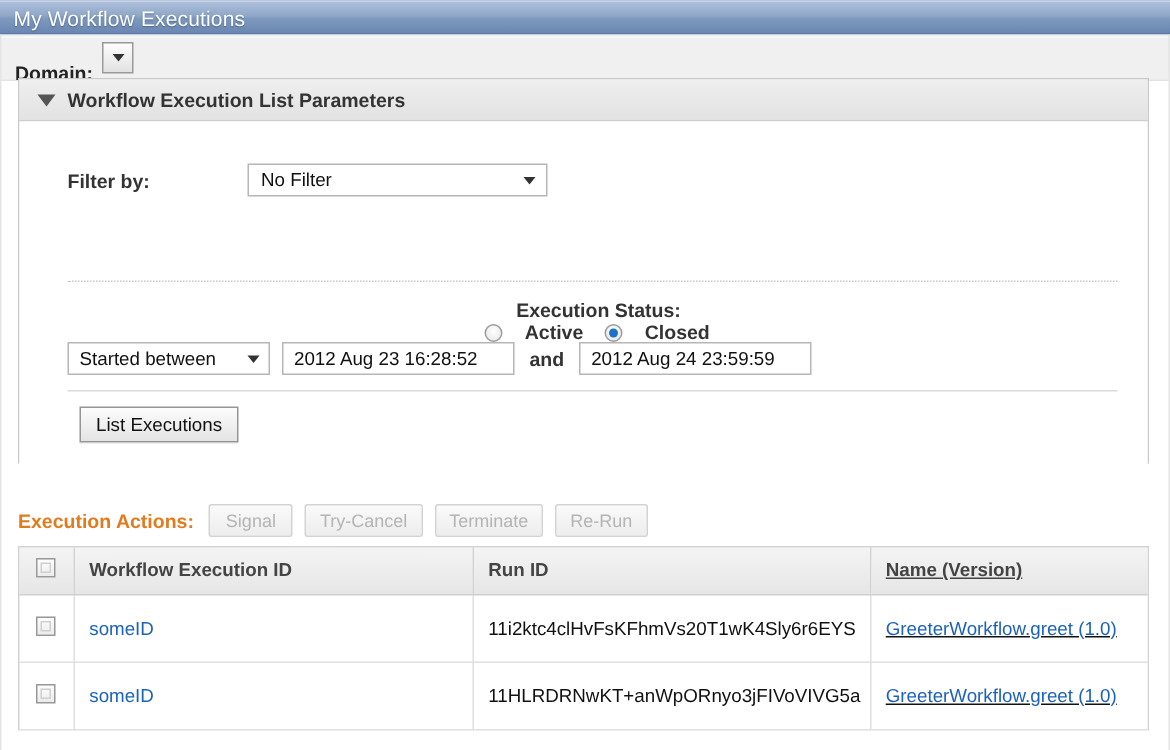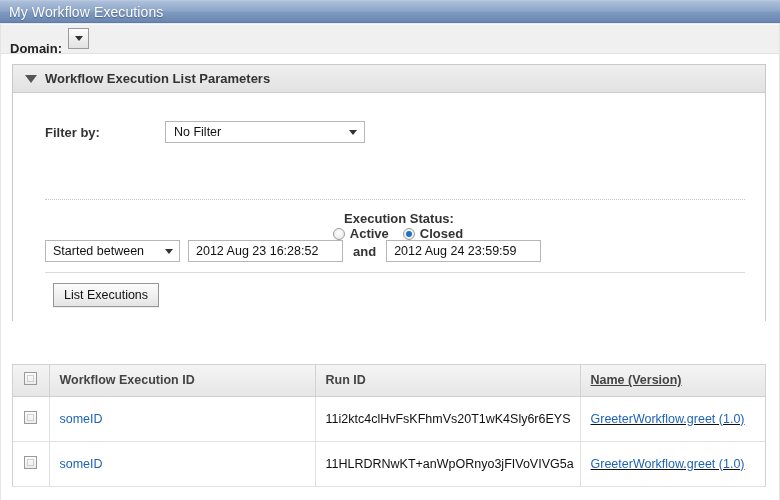--- a/index.html
+++ b/index.html
@@ -99,21 +99,21 @@
     width: 0; height: 0;
     border-left: 4px solid transparent;
     border-right: 4px solid transparent;
     border-top: 5px solid #333;
   }
 
   
   .panel {
     position: absolute;
     left: 12px;
-    top: 64px;
+    top: 52px;
     width: 754px;
     border: 1px solid #c9c9c9;
     border-bottom: none;
     background: #ffffff;
     box-sizing: border-box;
   }
   .panel-header {
     height: 28px;
     background: linear-gradient(to bottom,#efefef,#e2e2e2);
     border-bottom: 1px solid #cdcdcd;
@@ -181,21 +181,21 @@
     box-sizing: border-box;
     flex-direction: column;
   }
   .status-label {
     font-size: 13px;
     font-weight: bold;
     color: #333;
     margin-right: 12px;
   }
   .radio-group { display: flex; align-items: center; }
-  .radio-item { display: flex; align-items: center; margin-right: 14px; }
+  .radio-item { display: flex; align-items: center; margin-right: 14px; gap: 10px; }
   .radio {
     width: 12px; height: 12px;
     border-radius: 50%;
     border: 1px solid #9b9b9b;
     background: radial-gradient(circle at 50% 40%, #ffffff 0%, #e4e4e4 100%);
     margin-right: 5px;
     box-sizing: border-box;
     position: relative;
   }
   .radio.checked::after {
@@ -455,20 +455,27 @@
 
       <div class="thin-sep"></div>
 
       <div class="row-button">
         <button class="btn">List Executions</button>
       </div>
 
     </div>
   </div>
 
+  <div class="actions-bar">
+    <span class="actions-label">Execution Actions:</span>
+    <button class="btn-disabled" disabled="">Signal</button>
+    <button class="btn-disabled" disabled="">Try-Cancel</button>
+    <button class="btn-disabled" disabled="">Terminate</button>
+    <button class="btn-disabled" disabled="">Re-Run</button>
+  </div>
 
   <div class="table-wrap">
     <table class="grid">
       <colgroup>
         <col style="width:36px">
         <col style="width:266px">
         <col style="width:265px">
         <col>
       </colgroup>
       <thead>

